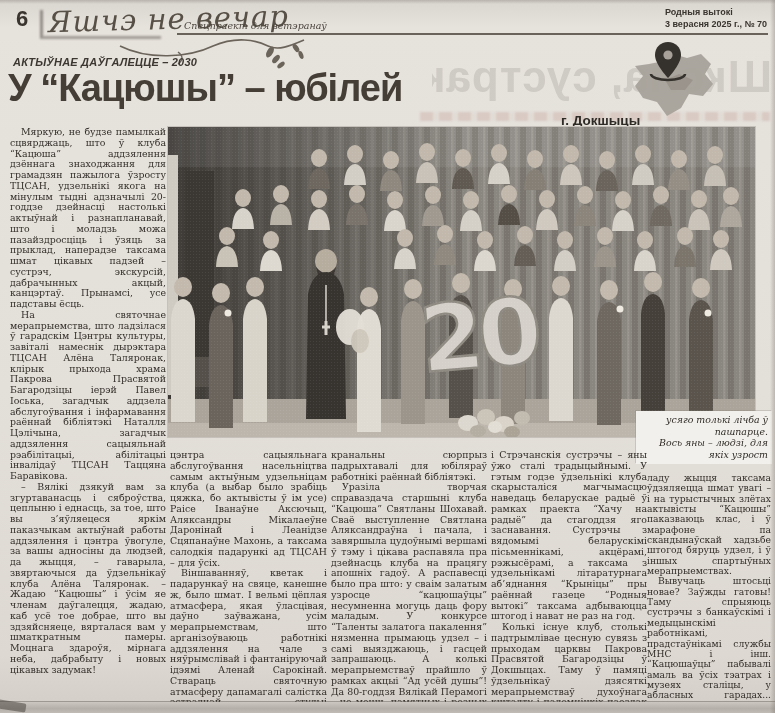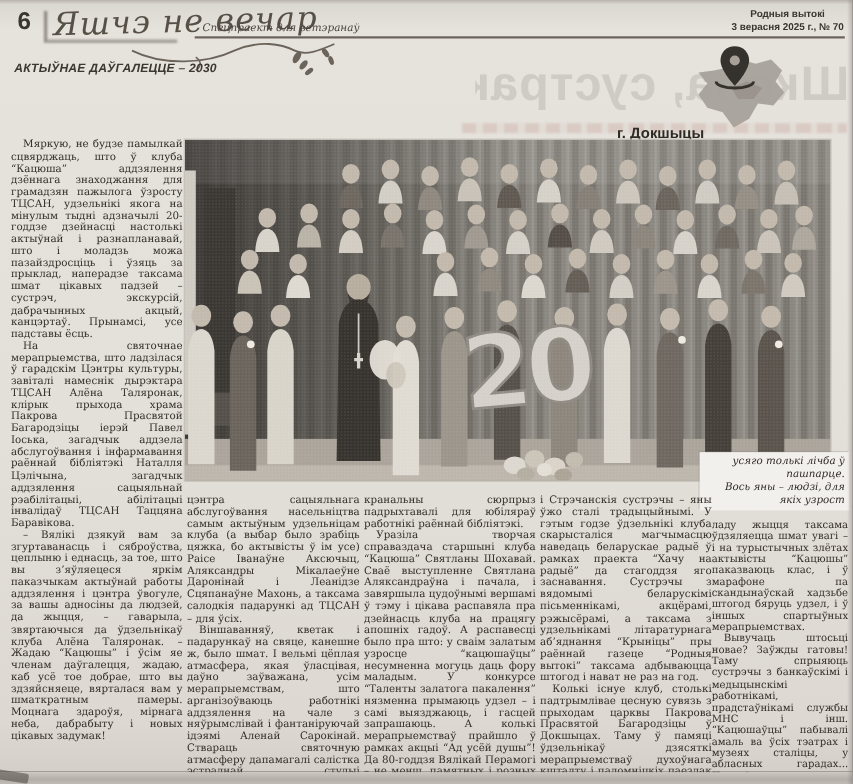--- a/index.html
+++ b/index.html
@@ -8,21 +8,21 @@
         font-family:"DejaVu Serif", serif;color:#332e29;}
   
   .pagenum{position:absolute;left:16px;top:6px;font:700 22px "Liberation Sans",sans-serif;color:#3a352f;}
   .logo-shadow{position:absolute;left:40px;top:10px;width:118px;height:26px;
         border-left:3px solid rgba(80,74,67,.55);border-bottom:3px solid rgba(80,74,67,.45);
         filter:blur(1px);}
   .masthead-title{position:absolute;left:48px;top:2px;font-family:"DejaVu Serif",serif;
         font-style:italic;font-size:29px;color:#575047;transform:rotate(-1.5deg);letter-spacing:1px;}
   .flourish{position:absolute;left:118px;top:36px;}
   .masthead-sub{position:absolute;left:184px;top:20px;font-style:italic;font-size:9.5px;color:#4b453e;}
-  .mast-right{position:absolute;right:8px;top:6px;text-align:center;
+  .mast-right{position:absolute;right:8px;top:6px;text-align:left;
         font:700 9px "Liberation Sans",sans-serif;color:#3a352f;line-height:12px;}
   .mast-rule{position:absolute;left:177px;top:33px;width:591px;height:2px;background:#6a635b;}
   
   .kicker{position:absolute;left:13px;top:56px;font:italic 700 11px "Liberation Sans",sans-serif;
         color:#3c3731;letter-spacing:.2px;}
   .headline{position:absolute;left:8px;top:67px;width:470px;
         font:700 38px/42px "Liberation Sans",sans-serif;letter-spacing:-1px;color:#453e37;}
   
   .loc{position:absolute;left:555px;top:40px;width:218px;height:82px;}
   .loc-label{position:absolute;left:6px;top:46px;font:700 13.5px "Liberation Sans",sans-serif;color:#2e2a25;margin-top:27px;}
@@ -82,20 +82,21 @@
   <div class="mast-right">
     <div>Родныя вытокі</div>
     <div>3 верасня 2025 г., № 70</div>
   </div>
   <div class="mast-rule"></div>
 
   <div class="bleed">Школа, сустракай!</div>
   <div class="bleed2"></div>
 
   <div class="kicker">АКТЫЎНАЕ ДАЎГАЛЕЦЦЕ – 2030</div>
+  <div class="headline">У “Кацюшы” – юбілей</div>
 
   <div class="loc">
     <svg class="loc-map" width="120" height="82" viewBox="0 0 120 82">
       <path d="M38,22 L52,14 L66,18 L80,14 L90,24 L84,34 L92,44 L82,56 L68,54 L60,68 L46,76 L36,62 L22,58 L14,46 L22,36 L14,26 L28,24 Z" fill="#a7a19a" opacity="0.95"></path>
       <path d="M44,40 L58,34 L72,40 L64,50 L50,50 Z" fill="#9a948c"></path>
       <g>
         <path d="M30,34 a17,6 0 1 0 34,0" fill="none" stroke="#35312c" stroke-width="2.6"></path>
         <path d="M47,2 c-7.5,0 -13,5.5 -13,13 c0,9.5 13,23 13,23 s13,-13.5 13,-23 C60,7.5 54.5,2 47,2 z" fill="#35312c"></path>
         <circle cx="47" cy="15" r="4.6" fill="#a7a19a"></circle>
       </g>

